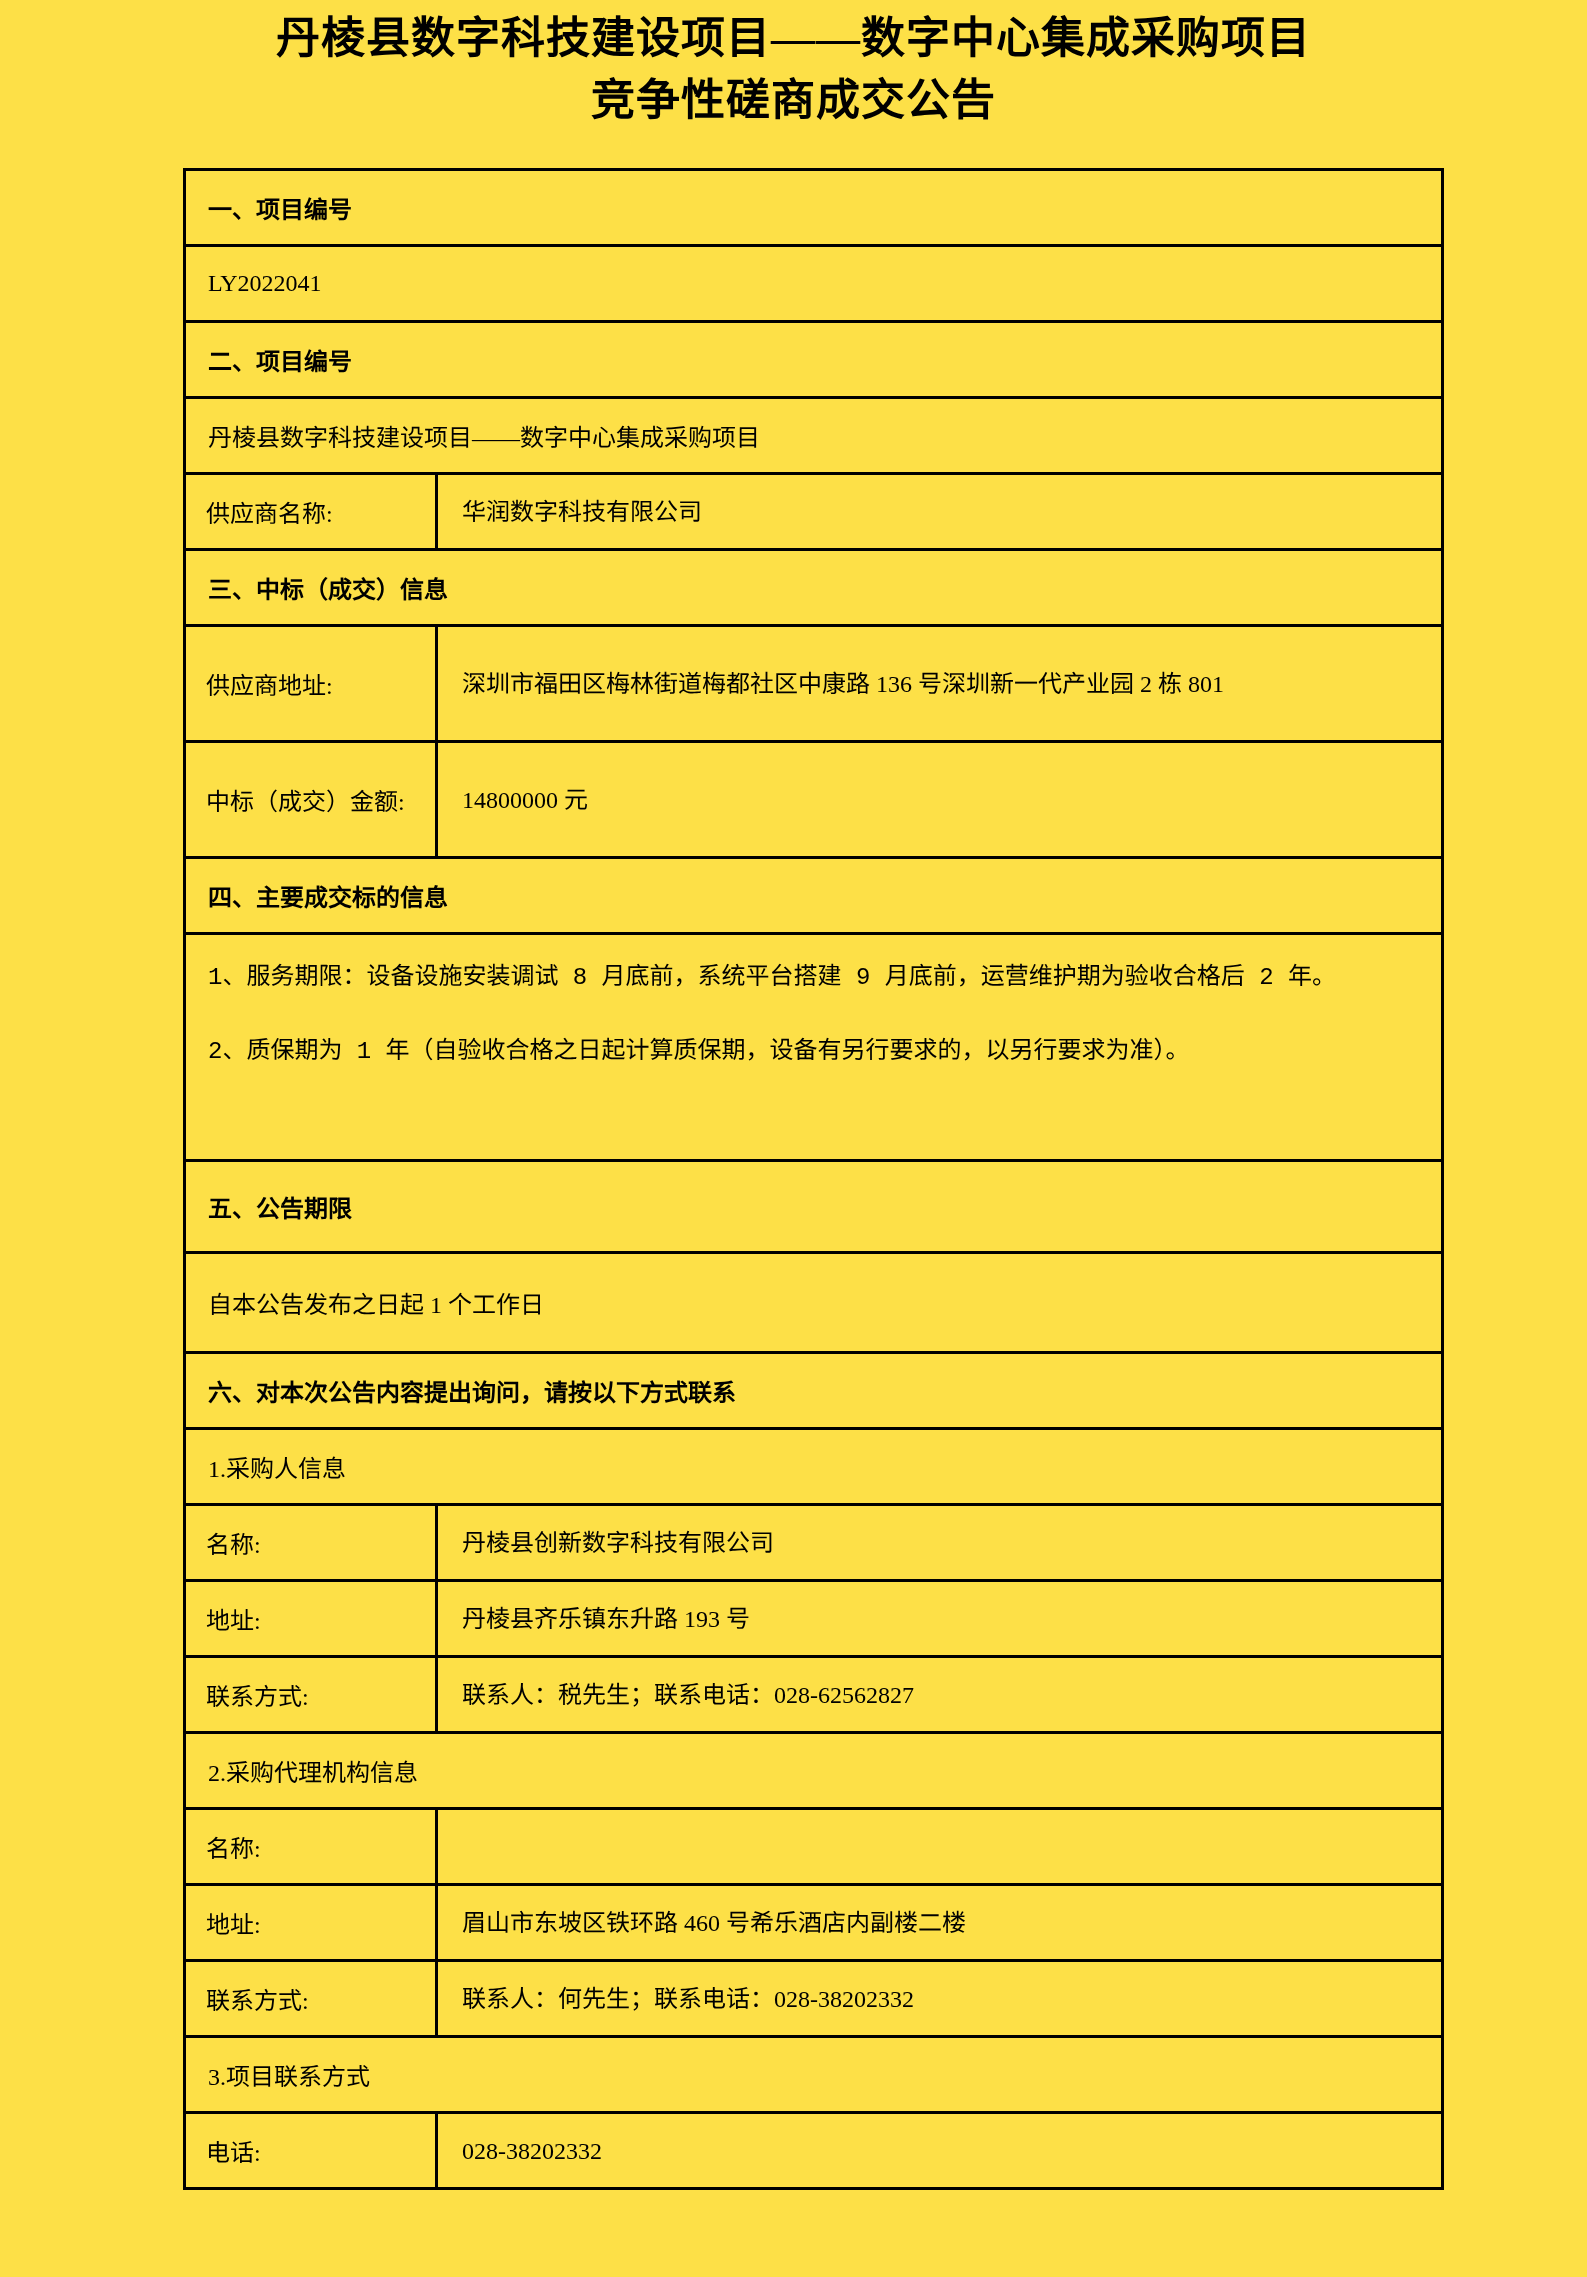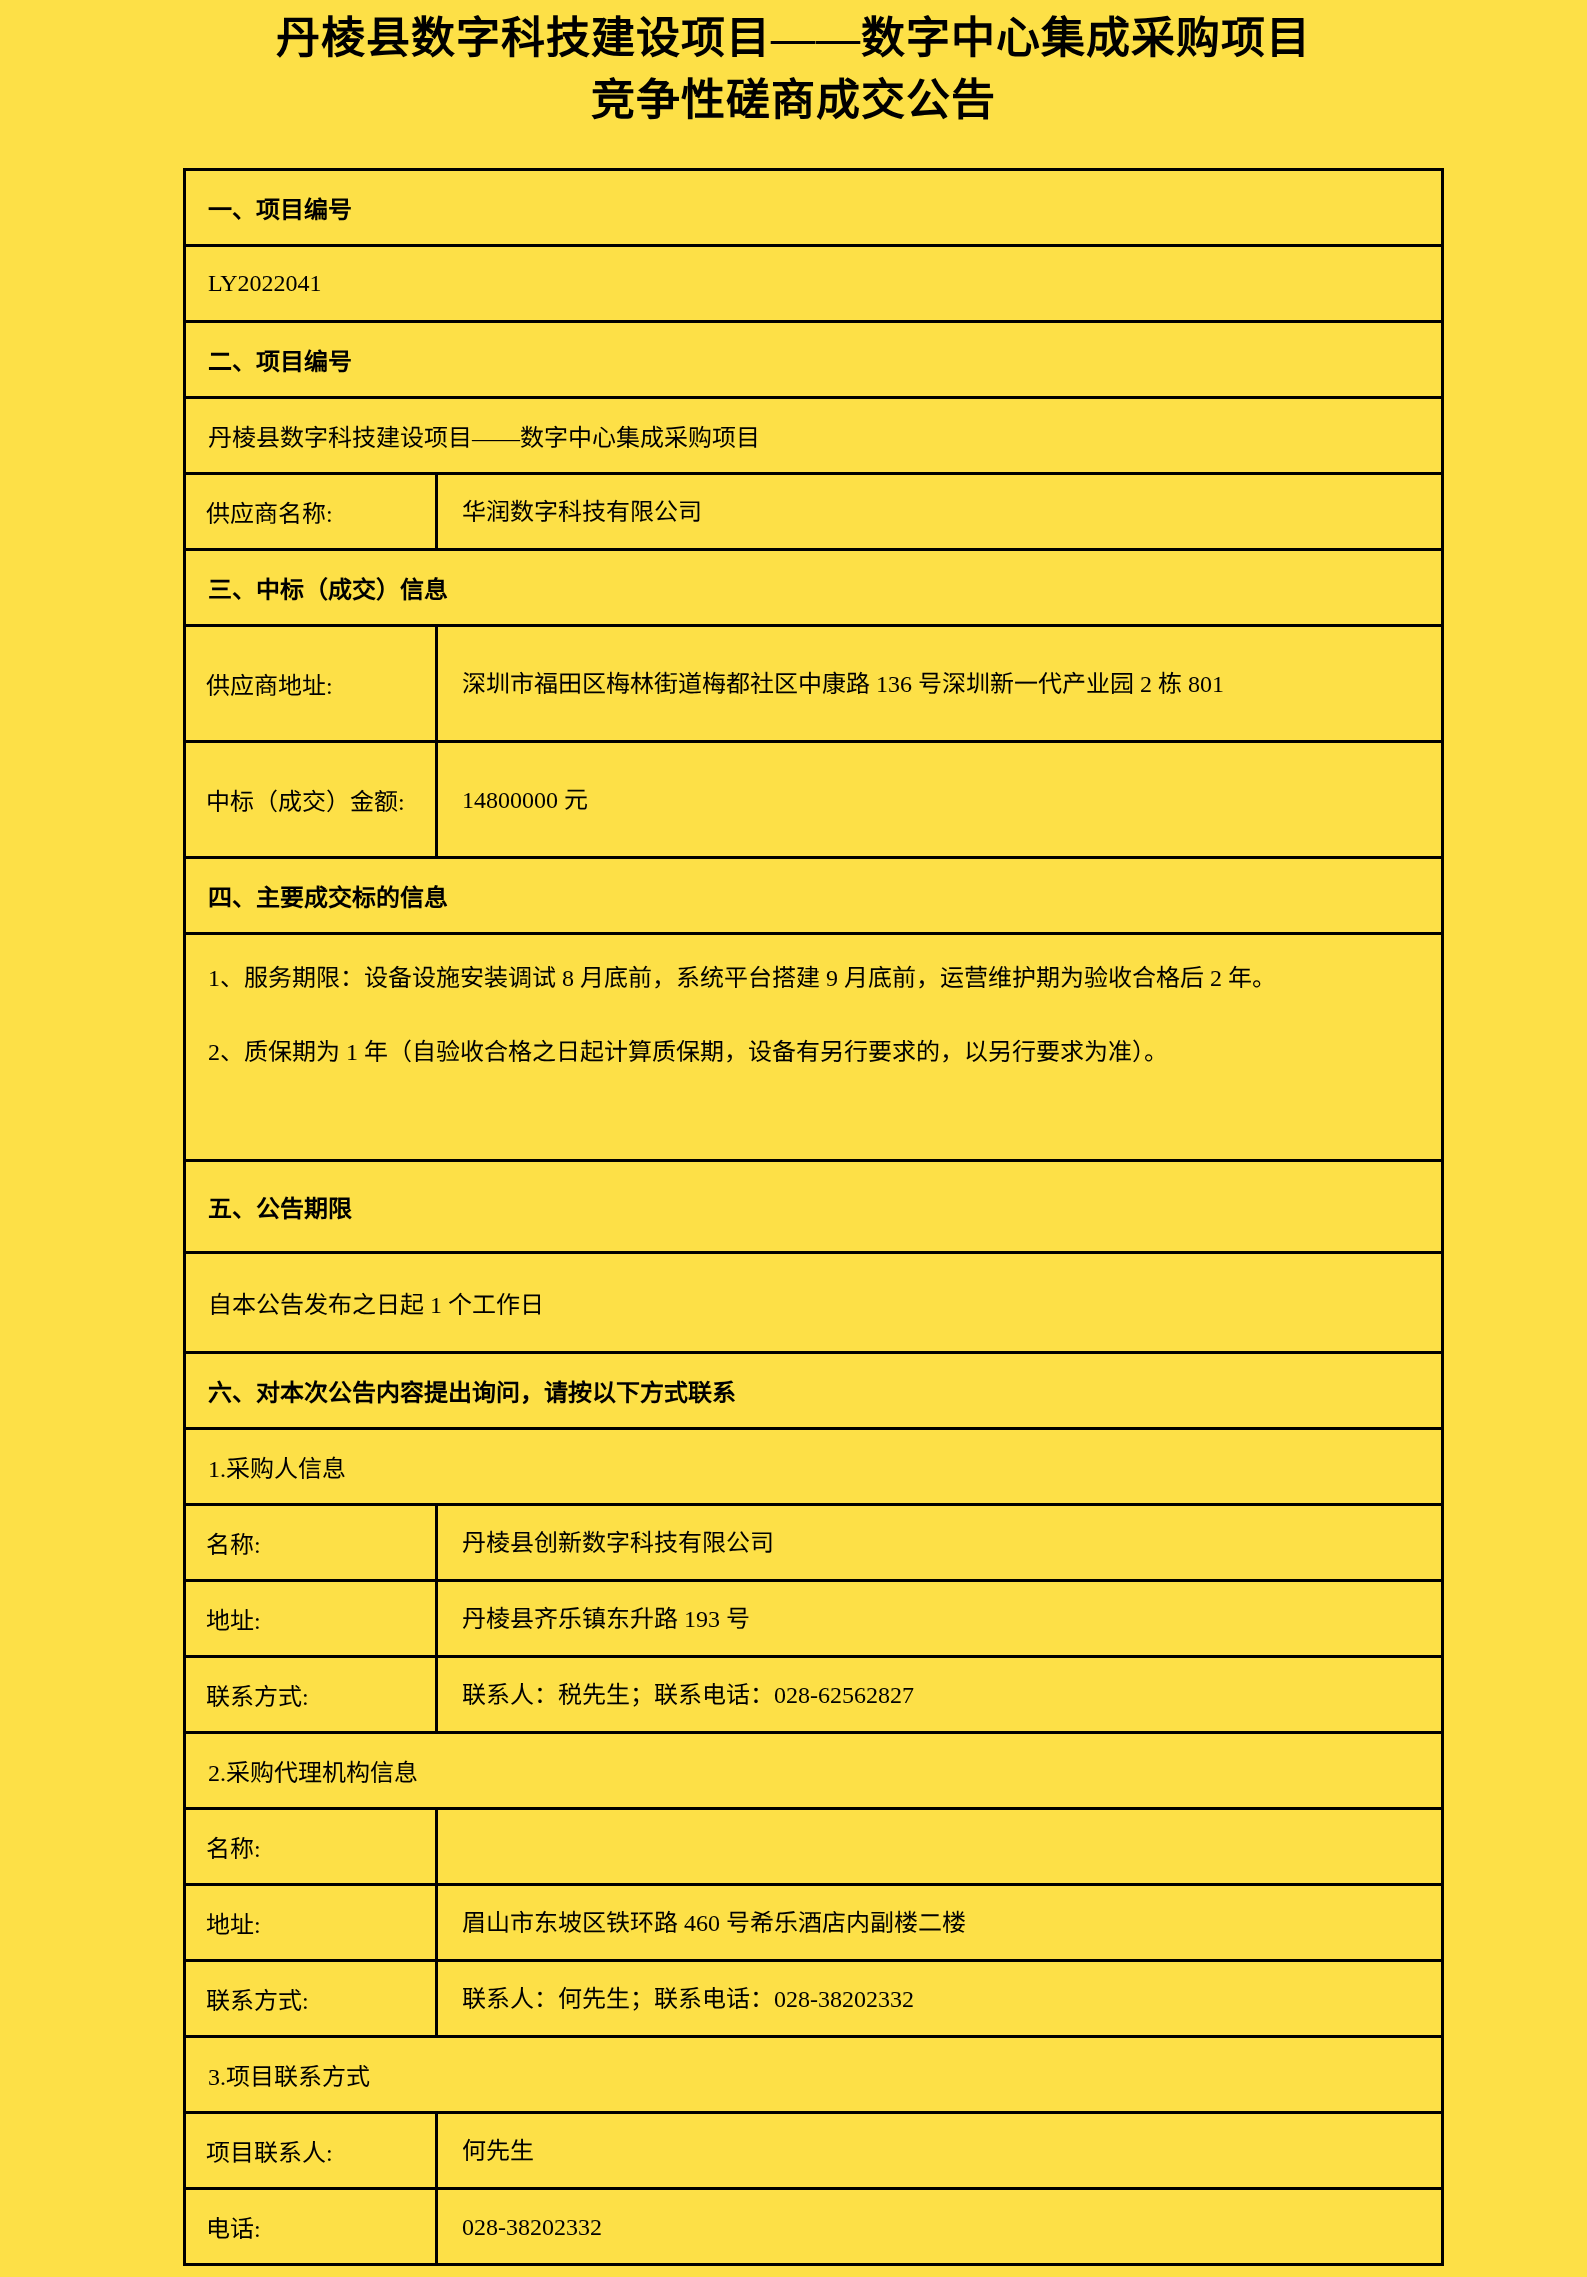--- a/index.html
+++ b/index.html
@@ -77,20 +77,21 @@
   .r-h5   { min-height: 89px; }
   .r-v5   { min-height: 97px; }
   .para-cell {
     flex: 1;
     padding: 6px 22px;
     box-sizing: border-box;
     line-height: 74px;
   }
   .para-cell p {
     margin: 0;
+    font-family: Liberation Mono, monospace;
   }
 </style>
 </head>
 <body>
 
 <div class="page">
 
   <div class="title-block">
     <div class="title-line">丹棱县数字科技建设项目——数字中心集成采购项目</div>
     <div class="title-line">竞争性磋商成交公告</div>
@@ -177,22 +178,18 @@
     </div>
     <div class="row r-std">
       <div class="cell-label">联系方式:</div>
       <div class="cell-value">联系人：何先生；联系电话：028-38202332</div>
     </div>
 
     <div class="row r-std">
       <div class="cell-full">3.项目联系方式</div>
     </div>
     <div class="row r-std">
-      <div class="cell-label">项目联系人:</div>
-      <div class="cell-value">何先生</div>
-    </div>
-    <div class="row r-std">
       <div class="cell-label">电话:</div>
       <div class="cell-value">028-38202332</div>
     </div>
 
   </div>
 </div>
 
 </body></html>

